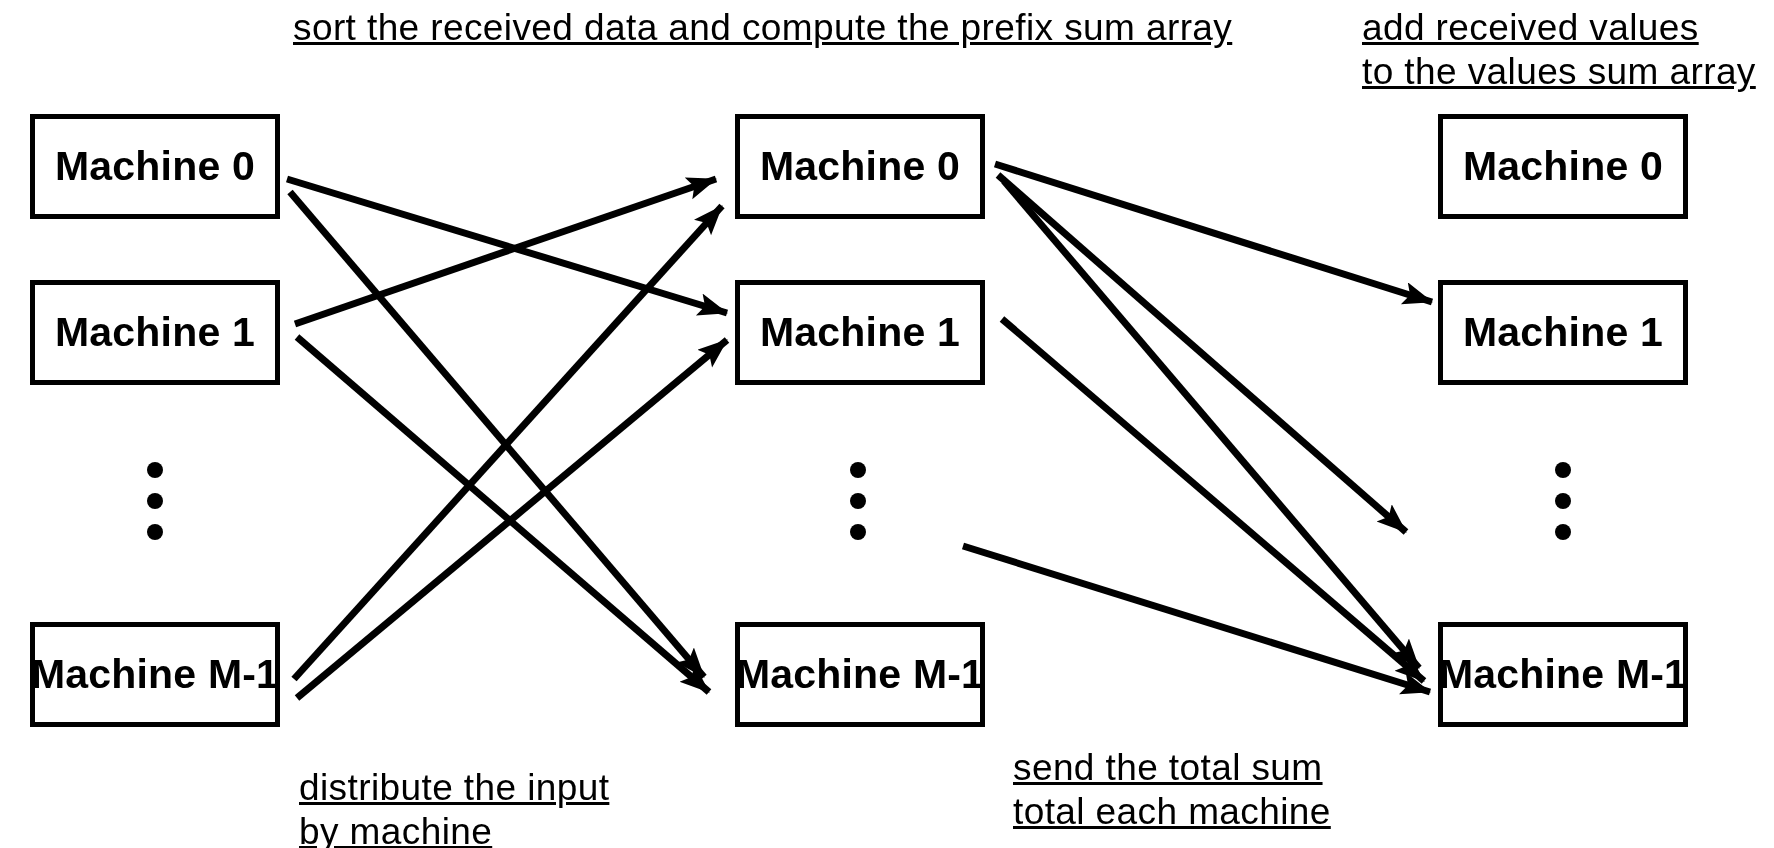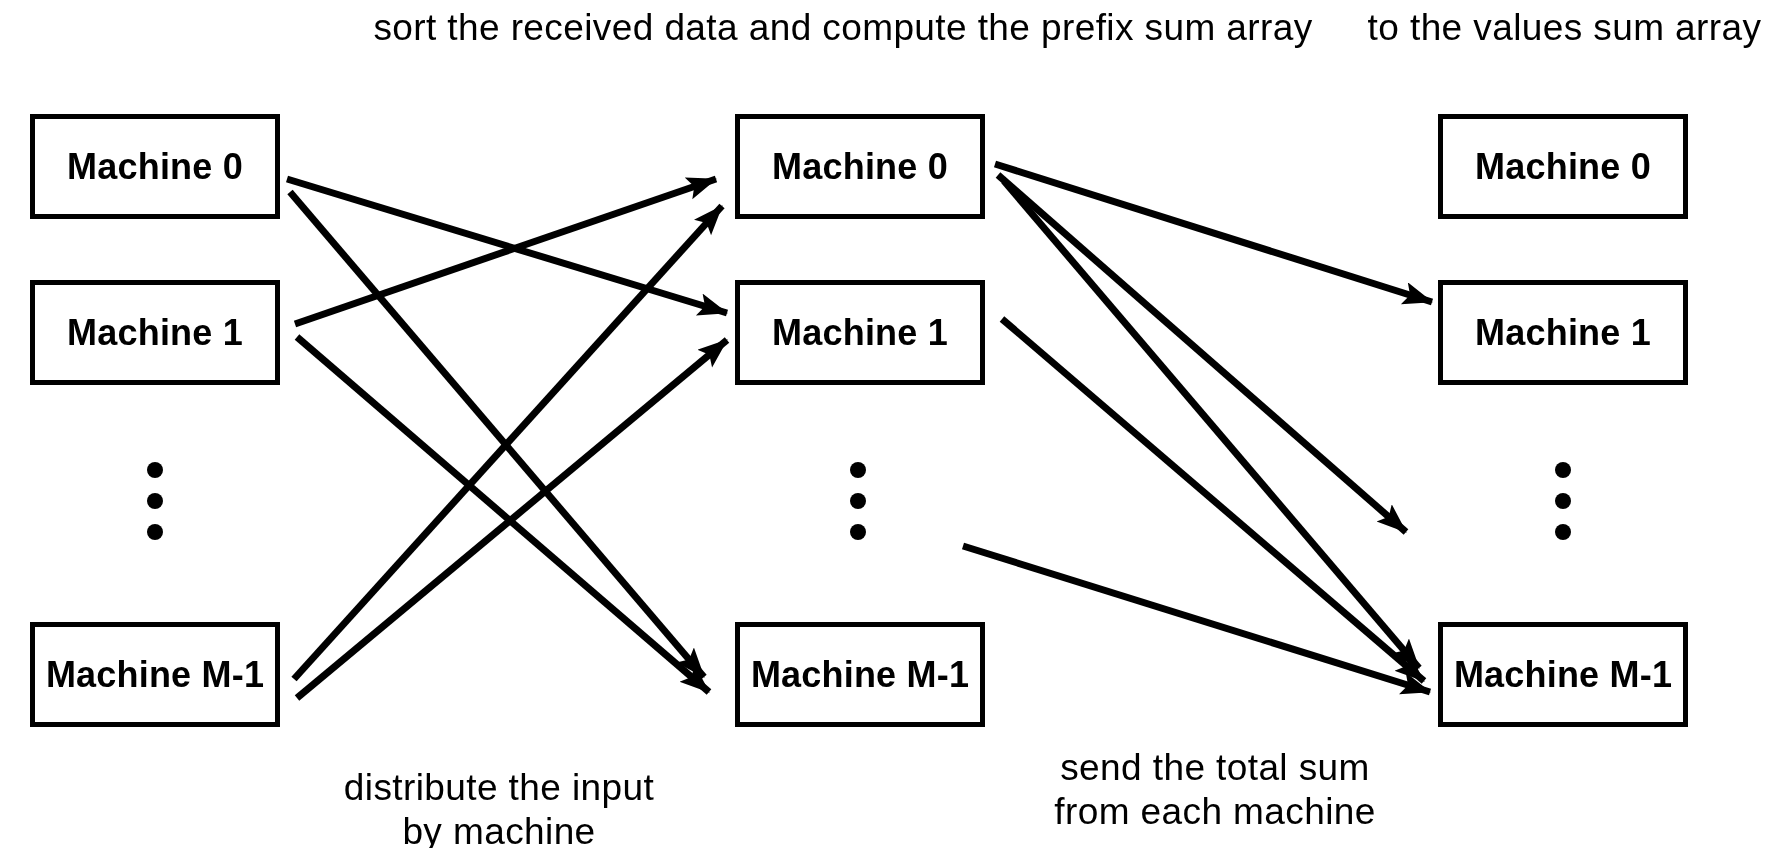--- a/index.html
+++ b/index.html
@@ -23,37 +23,37 @@
     height: 105px;
     border: 5px solid #000000;
     box-sizing: border-box;
     background: #ffffff;
     display: flex;
     align-items: center;
     justify-content: center;
   }
   .machine-box .label {
     font-weight: bold;
-    font-size: 36px;
+    font-size: 41px;
     letter-spacing: 0.2px;
     white-space: nowrap;
   }
   .col-input  { left: 30px; }
   .col-sorter { left: 735px; }
   .col-result { left: 1438px; }
   .row-0 { top: 114px; }
   .row-1 { top: 280px; }
   .row-2 { top: 622px; text-align: center; }
   .caption {
     position: absolute;
     font-size: 37px;
     line-height: 44px;
     letter-spacing: 0.4px;
-    text-align: center;
     white-space: nowrap;
+    text-decoration: underline;
   }
   .caption-sort       { left: 293px;  width: 1100px; top: 6px; }
   .caption-add        { left: 1362px; width: 405px;  top: 6px; }
   .caption-distribute { left: 299px;  width: 400px;  top: 746px; margin-top: 20px; }
   .caption-send       { left: 1013px; width: 404px;  top: 746px; }
   .arrow { stroke: #000000; stroke-width: 7; fill: none; }
   .dot   { fill: #000000; }
 </style>
 </head>
 <body>
@@ -94,29 +94,30 @@
       <circle class="dot" cx="1563" cy="470" r="8"></circle>
       <circle class="dot" cx="1563" cy="501" r="8"></circle>
       <circle class="dot" cx="1563" cy="532" r="8"></circle>
     </g>
   </svg>
 
   <div class="caption caption-sort">
     <div>sort the received data and compute the prefix sum array</div>
   </div>
   <div class="caption caption-add">
+    <div>add received values</div>
     <div>to the values sum array</div>
   </div>
   <div class="caption caption-distribute">
     <div>distribute the input</div>
     <div>by machine</div>
   </div>
   <div class="caption caption-send">
     <div>send the total sum</div>
-    <div>from each machine</div>
+    <div>total each machine</div>
   </div>
 
   <div class="machine-box col-input row-0">
     <span class="label">Machine 0</span>
   </div>
   <div class="machine-box col-input row-1">
     <span class="label">Machine 1</span>
   </div>
   <div class="machine-box col-input row-2">
     <span class="label">Machine M-1</span>

